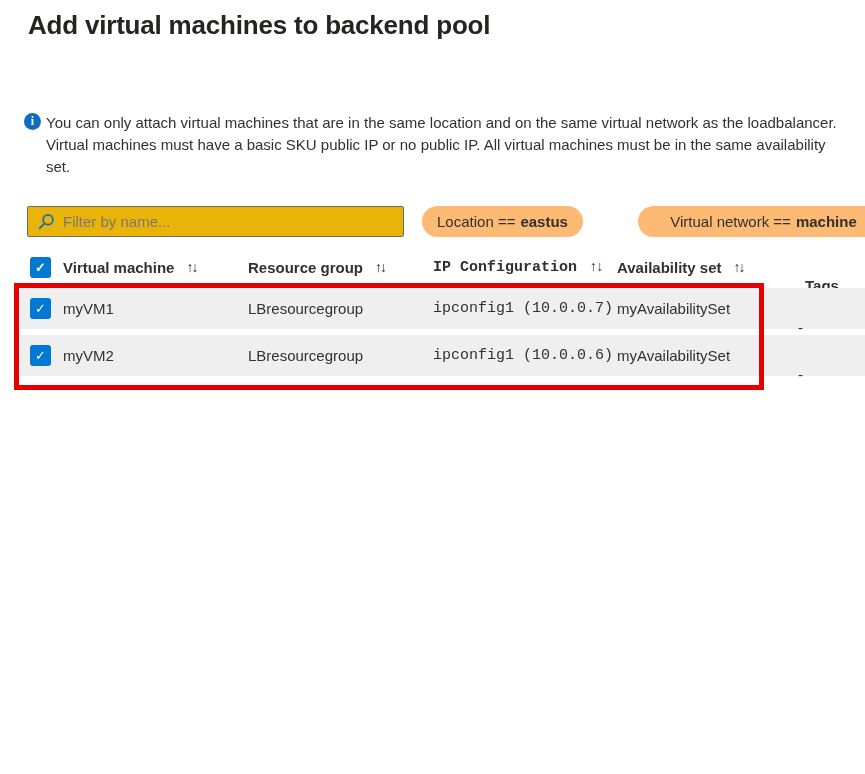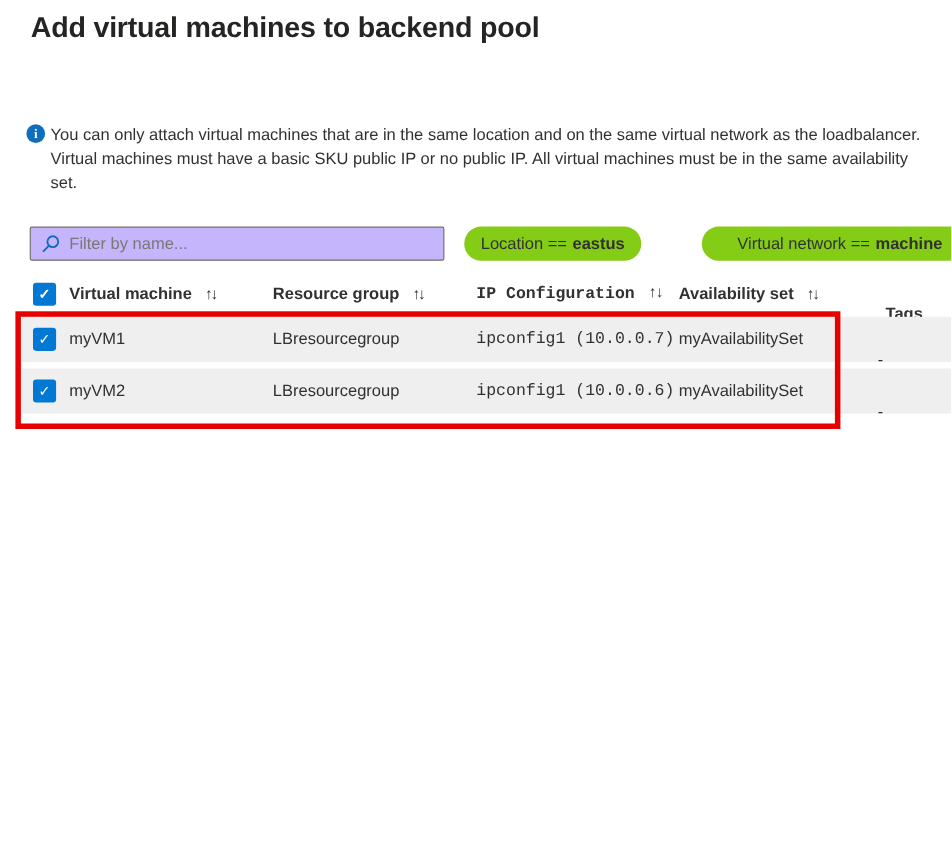--- a/index.html
+++ b/index.html
@@ -18,31 +18,31 @@
     position:absolute; left:24px; top:113px; width:17px; height:17px;
     background:#106ebe; border-radius:50%; color:#fff;
     font-family:"Liberation Serif", serif; font-weight:700; font-size:12px;
     display:flex; align-items:center; justify-content:center;
   }
   .info-text { position:absolute; left:46px; top:112px; font-size:15px; line-height:22px; color:#323130; }
   .info-line { white-space:nowrap; }
   
   .search-box {
     position:absolute; left:27px; top:206px; width:377px; height:31px;
-    border:1px solid #6e6c6a; border-radius:2px; background:#c4b5fd;
+    border:1px solid #6e6c6a; border-radius:2px; background:#eab308;
     display:flex; align-items:center; padding:0 8px;
   }
   .search-icon { width:17px; height:17px; margin:0 8px 0 2px; flex:0 0 auto; }
   .search-input {
     border:none; outline:none; flex:1; font-size:15px; color:#323130;
     font-family:"Liberation Sans", sans-serif; background:transparent;
   }
   .search-input::placeholder { color:#7a7875; }
   .pill {
-    position:absolute; top:206px; height:31px; background:#84cc16; border-radius:16px;
+    position:absolute; top:206px; height:31px; background:#fdba74; border-radius:16px;
     display:flex; align-items:center; justify-content:center;
     font-size:15px; color:#323130; white-space:nowrap;
   }
   .pill-1 { left:422px; width:161px; }
   .pill-2 { left:638px; width:251px; }
   .pill-value { font-weight:700; margin-left:5px; }
   
   .thead, .trow {
     position:absolute; left:20px; right:0;
     display:flex; align-items:center;

